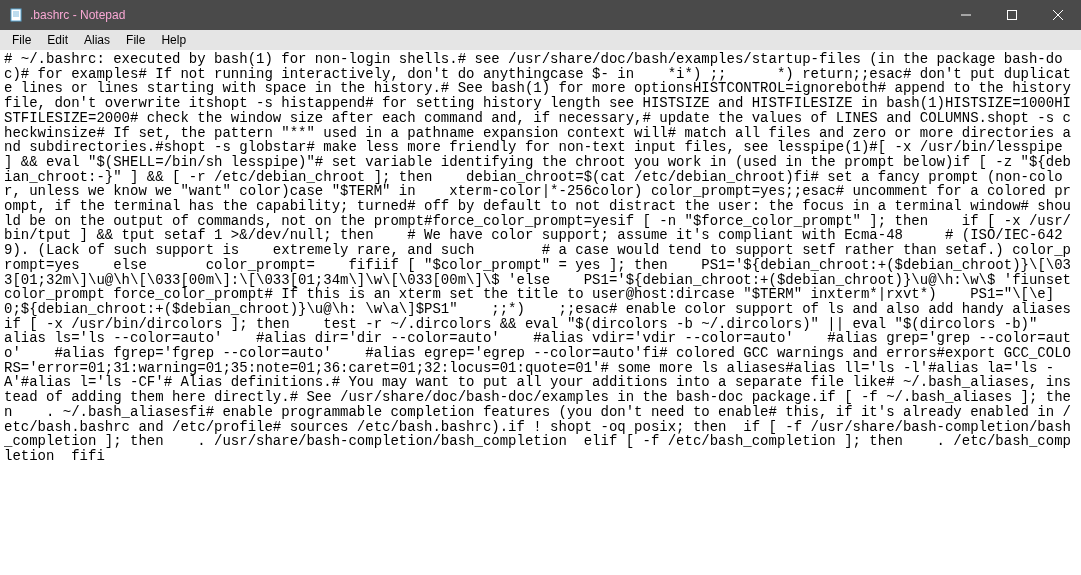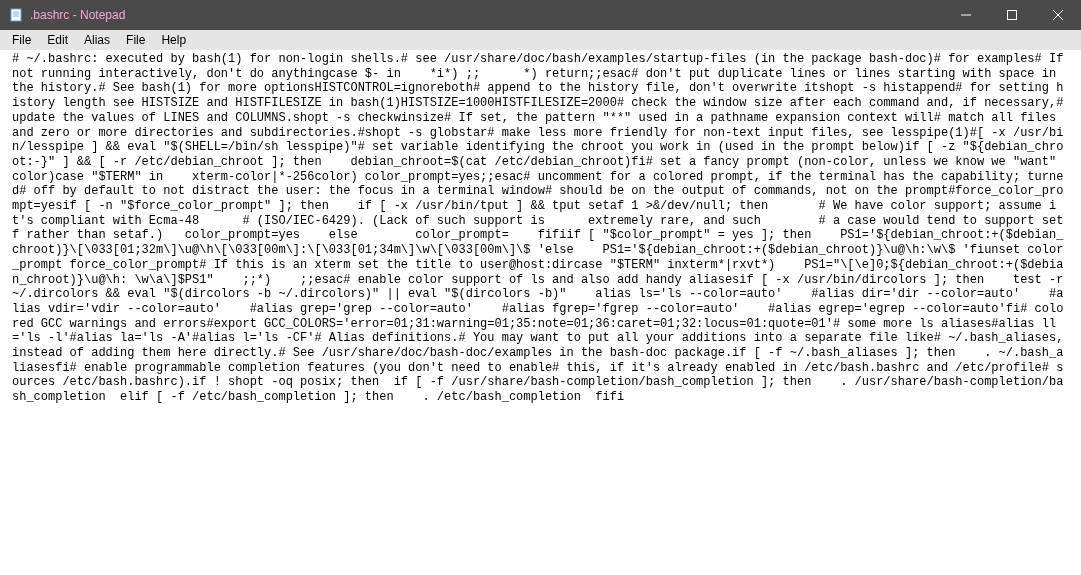--- a/index.html
+++ b/index.html
@@ -47,23 +47,23 @@
       font-size: 12px;
       padding: 0 4px;
       border-bottom: 1px solid #e5e5e5;
     }
     .menu-item {
       padding: 2px 8px;
       cursor: default;
     }
     .editor {
       flex: 1;
-      padding: 2px 12px;
+      padding: 2px 4px;
       font-family: Consolas, "Courier New", monospace;
-      font-size: 12px;
+      font-size: 14px;
       line-height: 14.7px;
       white-space: pre-wrap;
       word-break: break-all;
       overflow: hidden;
       color: #000;
     }
   </style>
 </head>
 <body>
 

